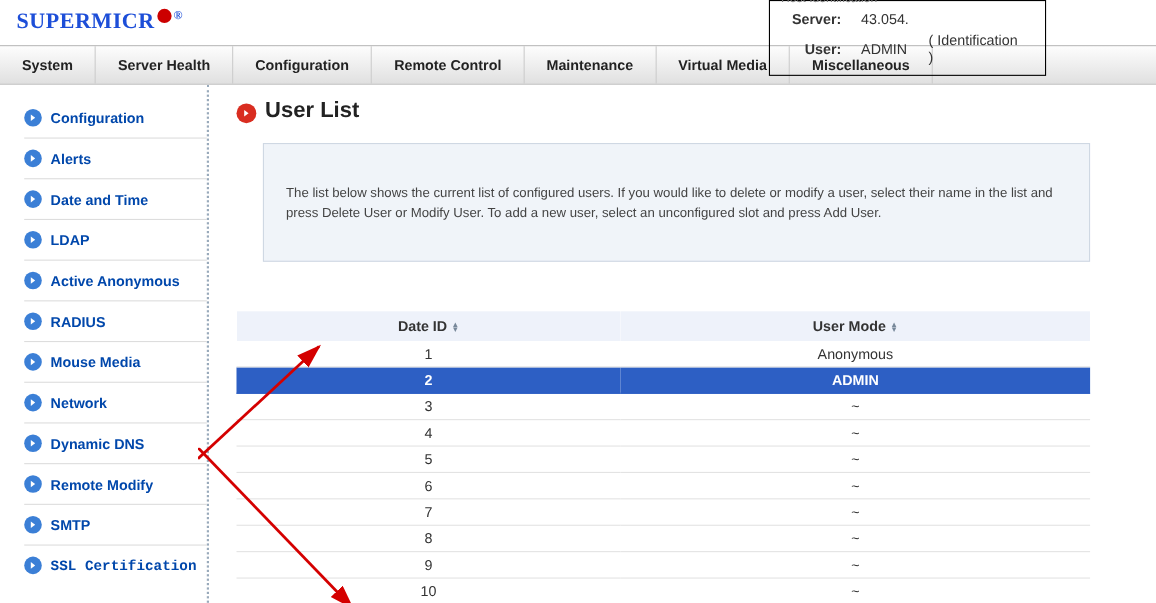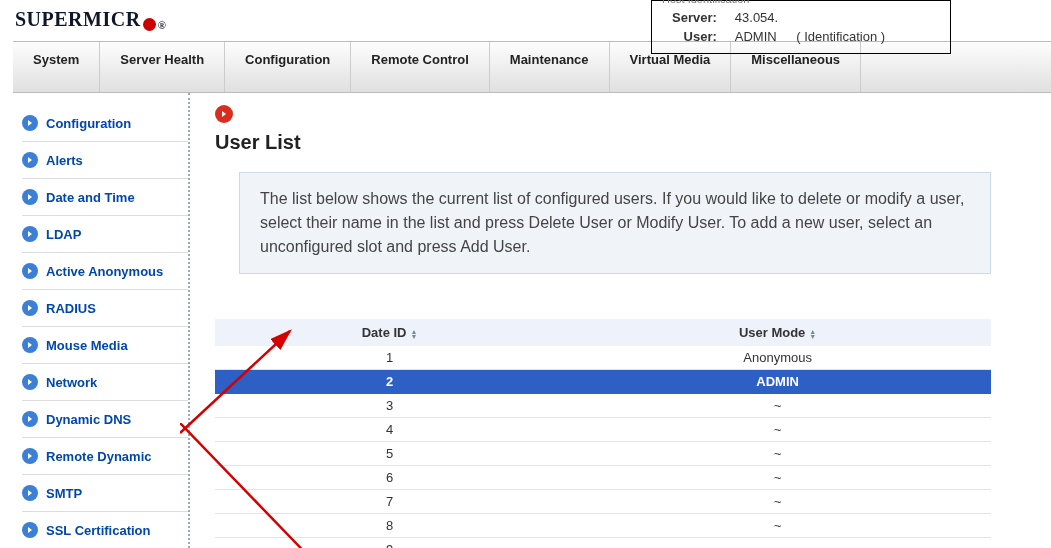--- a/index.html
+++ b/index.html
@@ -1,36 +1,36 @@
 <!DOCTYPE html>
 <html><head>
 <meta charset="utf-8">
 <style>
   * { box-sizing: border-box; }
   body { margin: 0; font-family: Arial, Helvetica, sans-serif; font-size: 13px; color: #333; background: #fff; width: 1051px; }
   .header { position: relative; padding: 8px 15px 10px; }
-  .logo { font-size: 20px; font-weight: bold; color: #0f172a; letter-spacing: 0.5px; font-family: "Times New Roman", serif; display: flex; align-items: flex-end; }
+  .logo { font-size: 20px; font-weight: bold; color: #1d4ed8; letter-spacing: 0.5px; font-family: "Times New Roman", serif; display: flex; align-items: flex-start; }
   .logo .red-dot { width: 13px; height: 13px; background: #c00; border-radius: 50%; display: inline-block; margin: 0 2px; }
-  .hostid { position: absolute; top: 0; right: 100px; border: 1px solid #000; padding: 4px 10px 6px; font-size: 13px; width: 300px; }
+  .hostid { position: absolute; top: 0; right: 100px; border: 1px solid #000; padding: 4px 10px 6px; font-size: 13px; width: 252px; }
   .hostid table td { padding: 1px 8px; font-size: 13px; }
   .hostid table td.lbl { font-weight: bold; text-align: right; }
-  .menubar { background: linear-gradient(#fdfdfd, #e0e0e0); border-top: 1px solid #bbb; border-bottom: 1px solid #bbb; display: flex; height: 52px; margin-left: 13px; }
+  .menubar { background: linear-gradient(#fdfdfd, #e0e0e0); border-top: 1px solid #bbb; border-bottom: 1px solid #bbb; display: flex; height: 36px; }
   .menubar .menu-item { padding: 10px 20px; font-weight: bold; font-size: 13px; border-right: 1px solid #ccc; cursor: pointer; color: #222; white-space: nowrap; }
   .content { display: flex; }
   .sidebar { width: 190px; border-right: 2px dotted #9ab; padding: 12px 0 12px 22px; }
   .sidebar-item { display: flex; align-items: center; padding: 10px 0; border-bottom: 1px solid #ddd; cursor: pointer; gap: 8px; }
-  .sidebar-item:last-child { border-bottom: none; }
+  .sidebar-item:last-child { border-bottom: none; font-family: Liberation Mono, monospace; }
   .sidebar-item .label { color: #0047ab; font-weight: bold; font-size: 13px; }
   .arrow-icon { width: 16px; height: 16px; border-radius: 50%; background: #3b7fd6; display: inline-flex; align-items: center; justify-content: center; flex-shrink: 0; }
   .arrow-icon svg { display: block; }
   .main { flex: 1; padding: 12px 60px 20px 25px; position: relative; }
-  .page-title { display: flex; align-items: flex-start; gap: 8px; margin-bottom: 18px; flex-direction: column; }
+  .page-title { display: flex; align-items: flex-end; gap: 8px; margin-bottom: 18px; }
   .page-title .red-circle { width: 18px; height: 18px; border-radius: 50%; background: #d92d20; display: inline-flex; align-items: center; justify-content: center; }
   .page-title h1 { font-size: 20px; font-weight: bold; margin: 0; color: #222; }
-  .infobox { background: #f0f4f9; border: 1px solid #cfd8e3; padding: 14px 20px; font-size: 16px; line-height: 1.5; color: #444; margin: 0 0 45px 24px; }
+  .infobox { background: #f0f4f9; border: 1px solid #cfd8e3; padding: 35px 20px; font-size: 12px; line-height: 1.5; color: #444; margin: 0 0 45px 24px; }
   .user-table { width: 100%; border-collapse: collapse; margin: 0 0 30px 0; }
   .user-table th { background: #eef2fa; font-weight: bold; font-size: 13px; padding: 6px 4px; position: relative; }
   .sort-icons { display: inline-flex; flex-direction: column; margin-left: 4px; vertical-align: middle; line-height: 5px; font-size: 7px; color: #789; }
   .user-table td { text-align: center; padding: 4px 4px; font-size: 13px; border-bottom: 1px solid #e3e3e3; }
   .user-table tr.selected td { background: #2d5fc4; color: #fff; font-weight: bold; border-bottom: 1px solid #2d5fc4; }
   .user-table .col-id { width: 45%; }
   .user-table .col-name { width: 55%; }
   .action-buttons { display: flex; gap: 8px; margin-left: 4px; }
   .action-buttons button { background: #fff; border: 1px solid #bbb; border-radius: 3px; padding: 4px 10px; font-size: 12px; cursor: pointer; }
   .annot-arrow { position: absolute; pointer-events: none; }
@@ -147,21 +147,21 @@
           </svg>
         </span>
         <span class="label">Dynamic DNS</span>
       </div>
     <div class="sidebar-item">
         <span class="arrow-icon">
           <svg width="10" height="10" viewBox="0 0 10 10">
             <path d="M3 2 L7 5 L3 8 Z" fill="#fff"></path>
           </svg>
         </span>
-        <span class="label">Remote Dynamic</span>
+        <span class="label">Remote Modify</span>
       </div>
     <div class="sidebar-item">
         <span class="arrow-icon">
           <svg width="10" height="10" viewBox="0 0 10 10">
             <path d="M3 2 L7 5 L3 8 Z" fill="#fff"></path>
           </svg>
         </span>
         <span class="label">SMTP</span>
       </div>
     <div class="sidebar-item">

